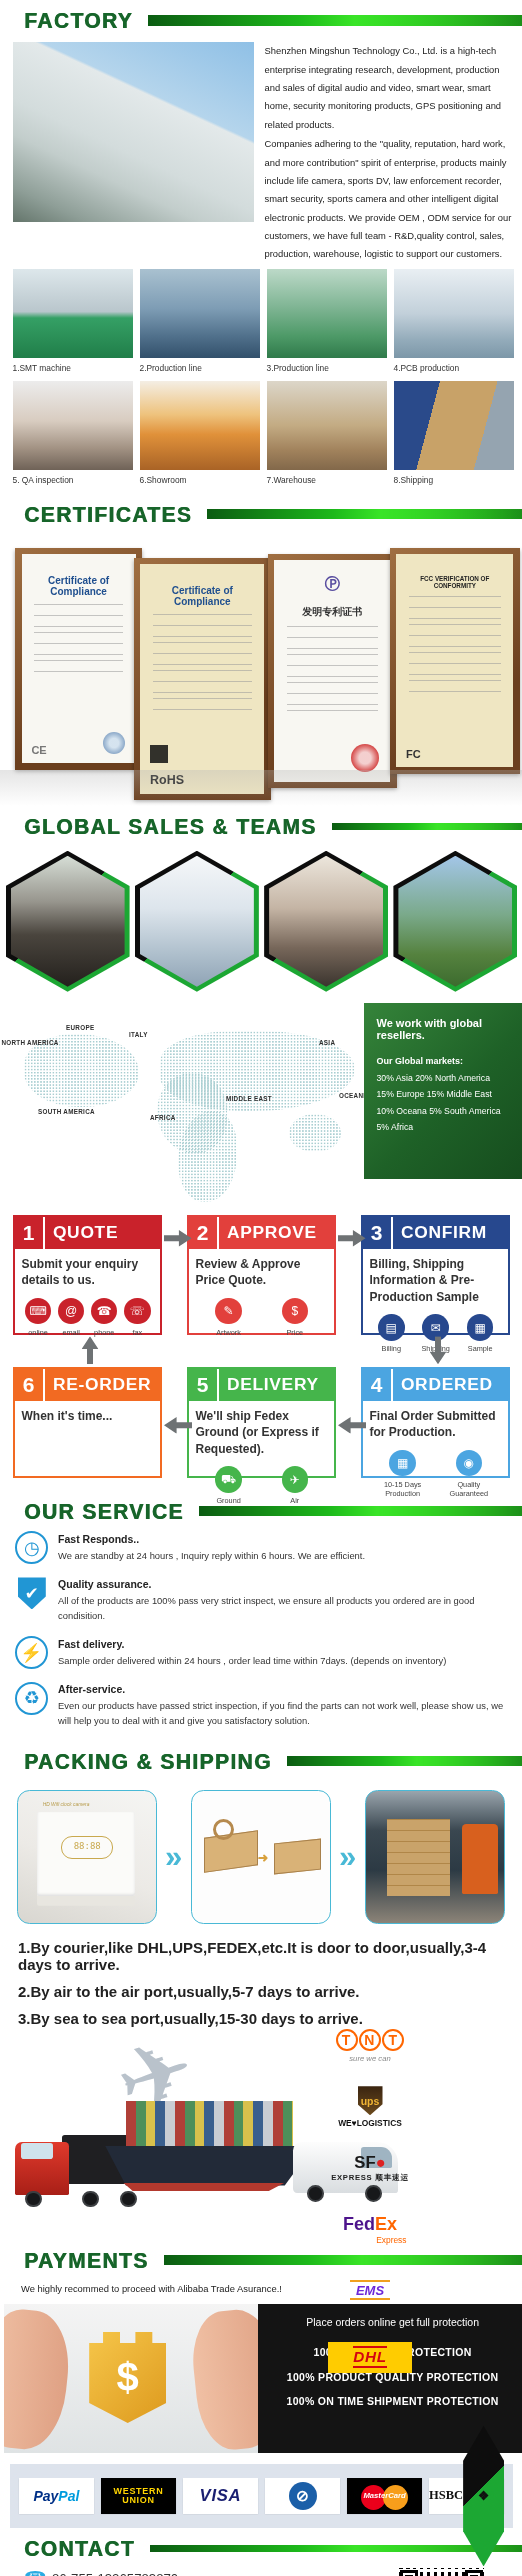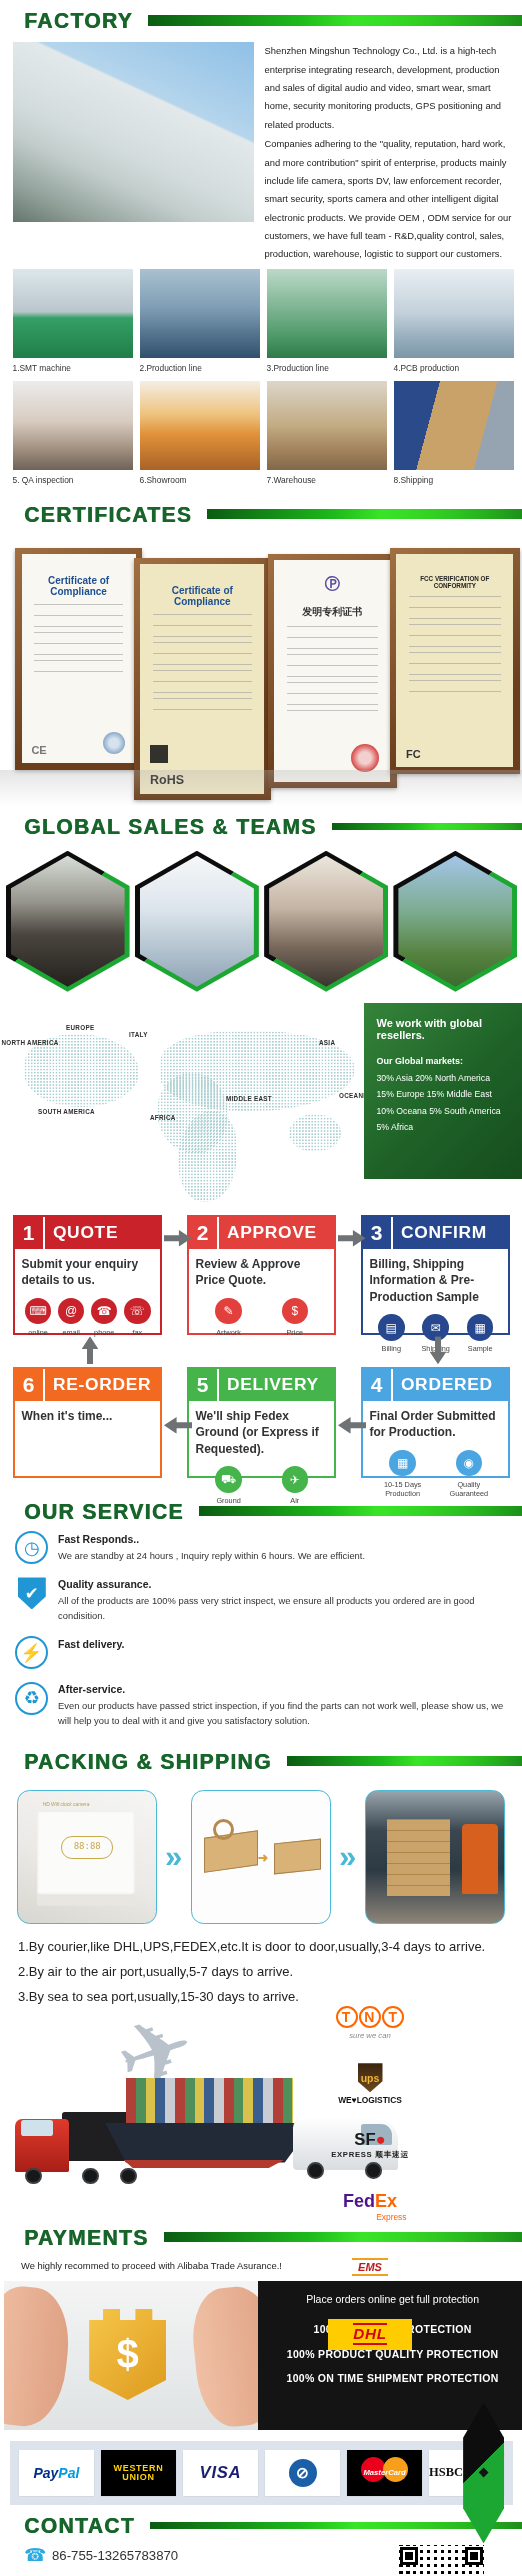--- a/index.html
+++ b/index.html
@@ -111,21 +111,21 @@
       border-radius:11px;color:#c9a94e;font-size:9px;text-align:center;line-height:19.5px;font-family:"DejaVu Sans Mono",monospace;}
   .pk2{background:#fdfdfd;}
   .carton{position:absolute;background:#d9b277;border:0.7px solid #a8814c;}
   .pk3{background:linear-gradient(180deg,#9aa5ad 0%,#3a4750 30%,#2c3a44 60%,#8c8478 100%);}
   .pk3 .boxes{position:absolute;left:21px;top:28px;width:63px;height:77px;
       background:repeating-linear-gradient(0deg,#c9a36a 0 9.8px,#b08648 9.8px 11px),
                  repeating-linear-gradient(90deg,rgba(0,0,0,.15) 0 12.5px,transparent 12.5px 15.3px);}
   .pk3 .lift{position:absolute;right:5.6px;top:33px;width:36px;height:70px;background:#d8601e;border-radius:4.2px 4.2px 1.4px 1.4px;}
   .pack-chevron{font-size:31px;color:#49b9d6;margin:0 8.4px;font-weight:bold;}
   .ship-list{padding:9.8px 0 0 18px;}
-  .ship-list p{margin:0 0 9.8px 0;font-size:13px;color:#222;}
+  .ship-list p{margin:0 0 9.8px 0;font-size:15px;color:#222;font-weight:bold;}
   
   .collage{position:relative;height:203px;margin-top:2.8px;}
   .plane-glyph{position:absolute;left:118px;top:-12.5px;font-size:91px;color:#b9c2cb;transform:rotate(-18deg);}
   .truck-red{position:absolute;left:15.3px;top:98px;width:139px;height:67px;}
   .truck-red .trailer{position:absolute;right:0;top:0;width:92px;height:49px;background:#1f1f22;border-radius:2.8px;}
   .truck-red .cab{position:absolute;left:0;bottom:7px;width:54px;height:53px;background:linear-gradient(180deg,#e03a2c,#a81f17);border-radius:7px 4.2px 1.4px 1.4px;}
   .truck-red .win{position:absolute;left:5.6px;bottom:36px;width:32px;height:15.3px;background:#cfe2ec;border-radius:2.8px;}
   .wheel{position:absolute;bottom:-5.6px;width:16.7px;height:16.7px;border-radius:50%;background:#17181a;border:2.8px solid #3c3f42;box-sizing:border-box;}
   .ship{position:absolute;left:105px;top:64px;width:209px;height:105px;}
   .ship .cargo{position:absolute;left:21px;top:0;width:167px;height:46px;
@@ -145,41 +145,41 @@
   .ups-shield{width:25px;height:29px;background:linear-gradient(180deg,#3a2410,#6b4a1e);
      clip-path:polygon(0 0,100% 0,100% 62%,50% 100%,0 62%);color:#f0b433;font-weight:800;font-size:10.5px;
      display:flex;align-items:center;justify-content:center;}
   .ups-tag{font-size:8.4px;font-weight:800;color:#111;margin-top:2.8px;}
   .sf-logo{font-size:16.7px;font-weight:800;color:#1a1a1a;}
   .sf-logo .dot{color:#d22;}
   .sf-sub{font-size:7.7px;font-weight:bold;color:#222;letter-spacing:0.7px;}
   .fedex{font-size:18px;font-weight:800;}
   .fedex .fed{color:#4d148c;} .fedex .ex{color:#ff6600;}
   .fedex-sub{font-size:8.4px;color:#ff6600;align-self:flex-end;margin-right:12.5px;}
-  .ems{font-size:11px;font-weight:800;font-style:italic;color:#b91c1c;
+  .ems{font-size:13px;font-weight:800;font-style:italic;color:#6d28d9;
        border-top:2.1px solid #f0a01e;border-bottom:2.1px solid #f0a01e;padding:0.7px 5.6px;}
   .dhl-tile{background:#ffcc00;width:84px;height:31px;display:flex;align-items:center;justify-content:center;margin-top:12.5px;}
   .dhl{font-size:15.3px;font-weight:800;font-style:italic;color:#d40511;letter-spacing:0.7px;
        border-top:2.1px solid #d40511;border-bottom:2.1px solid #d40511;}
   
   .pay-note{font-size:9.4px;color:#222;padding:4.2px 0 9.8px 21px;}
   .pay-row{display:flex;padding:0 0 0 4.2px;height:149px;}
   .hands-img{position:relative;width:254px;height:149px;background:linear-gradient(180deg,#f4f4f4,#dfe3e4);overflow:hidden;}
   .hand{position:absolute;width:84px;height:139px;background:linear-gradient(90deg,#f0c0a4,#dfa184);border-radius:40% 45% 45% 40%;top:5.6px;}
   .hand.l{left:-21px;transform:rotate(6deg);} .hand.r{right:-21px;transform:rotate(-6deg);}
   .dollar-shield{position:absolute;left:85px;top:28px;width:77px;height:91px;
      background:linear-gradient(135deg,#f6c64a,#dd9a1e);
      clip-path:polygon(0 12%,18% 12%,18% 0,40% 0,40% 12%,60% 12%,60% 0,82% 0,82% 12%,100% 12%,100% 78%,50% 100%,0 78%);
      display:flex;align-items:center;justify-content:center;color:#fff;font-size:40px;font-weight:800;}
   .protect-box{flex:1;background:#141414;color:#fff;padding:12.5px 7px 0 11px;}
   .protect-box .pb0{font-size:10.5px;text-align:center;margin-bottom:18px;}
   .protect-box .pbl{font-size:10.5px;font-weight:bold;text-align:center;margin-bottom:12.5px;letter-spacing:0.3px;}
   .pay-logos{display:flex;align-items:center;justify-content:space-around;background:#dde3ec;
       margin:11px 9.8px 0 9.8px;height:64px;padding:0 5.6px;}
-  .pay-tile{background:#fff;width:75px;height:46px;display:flex;align-items:center;justify-content:center;box-shadow:0 0.7px 1.4px rgba(0,0,0,.15);}
+  .pay-tile{background:#fff;width:75px;height:36px;display:flex;align-items:center;justify-content:center;box-shadow:0 0.7px 1.4px rgba(0,0,0,.15);}
   .paypal{font-size:14px;font-weight:800;font-style:italic;color:#003087;}
   .paypal .pp2{color:#009cde;}
   .wu{background:#000;color:#ffd400;font-size:9px;font-weight:800;line-height:1.05;text-align:center;letter-spacing:0.7px;}
   .visa{font-size:16.7px;font-weight:800;font-style:italic;color:#1a1f71;letter-spacing:0.7px;}
   .bankdisc{width:28px;height:28px;border-radius:50%;background:#1b5fa8;color:#fff;font-size:15.3px;font-weight:800;
       display:flex;align-items:center;justify-content:center;}
   .mc{background:#000;position:relative;}
   .mc .c1,.mc .c2{position:absolute;top:7px;width:25px;height:25px;border-radius:50%;}
   .mc .c1{left:14px;background:#eb001b;} .mc .c2{right:14px;background:#f79e1b;}
   .mc .mclabel{position:relative;color:#fff;font-size:7.7px;font-weight:bold;font-style:italic;z-index:2;}
@@ -511,20 +511,21 @@
           </div>
         <div>
             <div class="svc-head">Quality assurance.</div>
              <div class="svc-body">All of the products are 100% pass very strict inspect, we ensure all products you ordered are in good condisition.</div>
           </div>
       </div>
       <div class="svc-item">
         <div class="svc-icon ring">⚡</div>
         <div>
             <div class="svc-head">Fast delivery.</div>
+             <div class="svc-body">Sample order delivered within 24 hours , order lead time within 7days.  (depends on inventory)</div>
           </div>
       </div>
       <div class="svc-item">
         <div class="svc-icon ring">♻</div>
         <div>
             <div class="svc-head">After-service.</div>
              <div class="svc-body">Even our products have passed strict inspection, if you find the parts can not work well, please show us, we will help you to deal with it and give you satisfactory solution.</div>
           </div>
       </div>
     </div>

